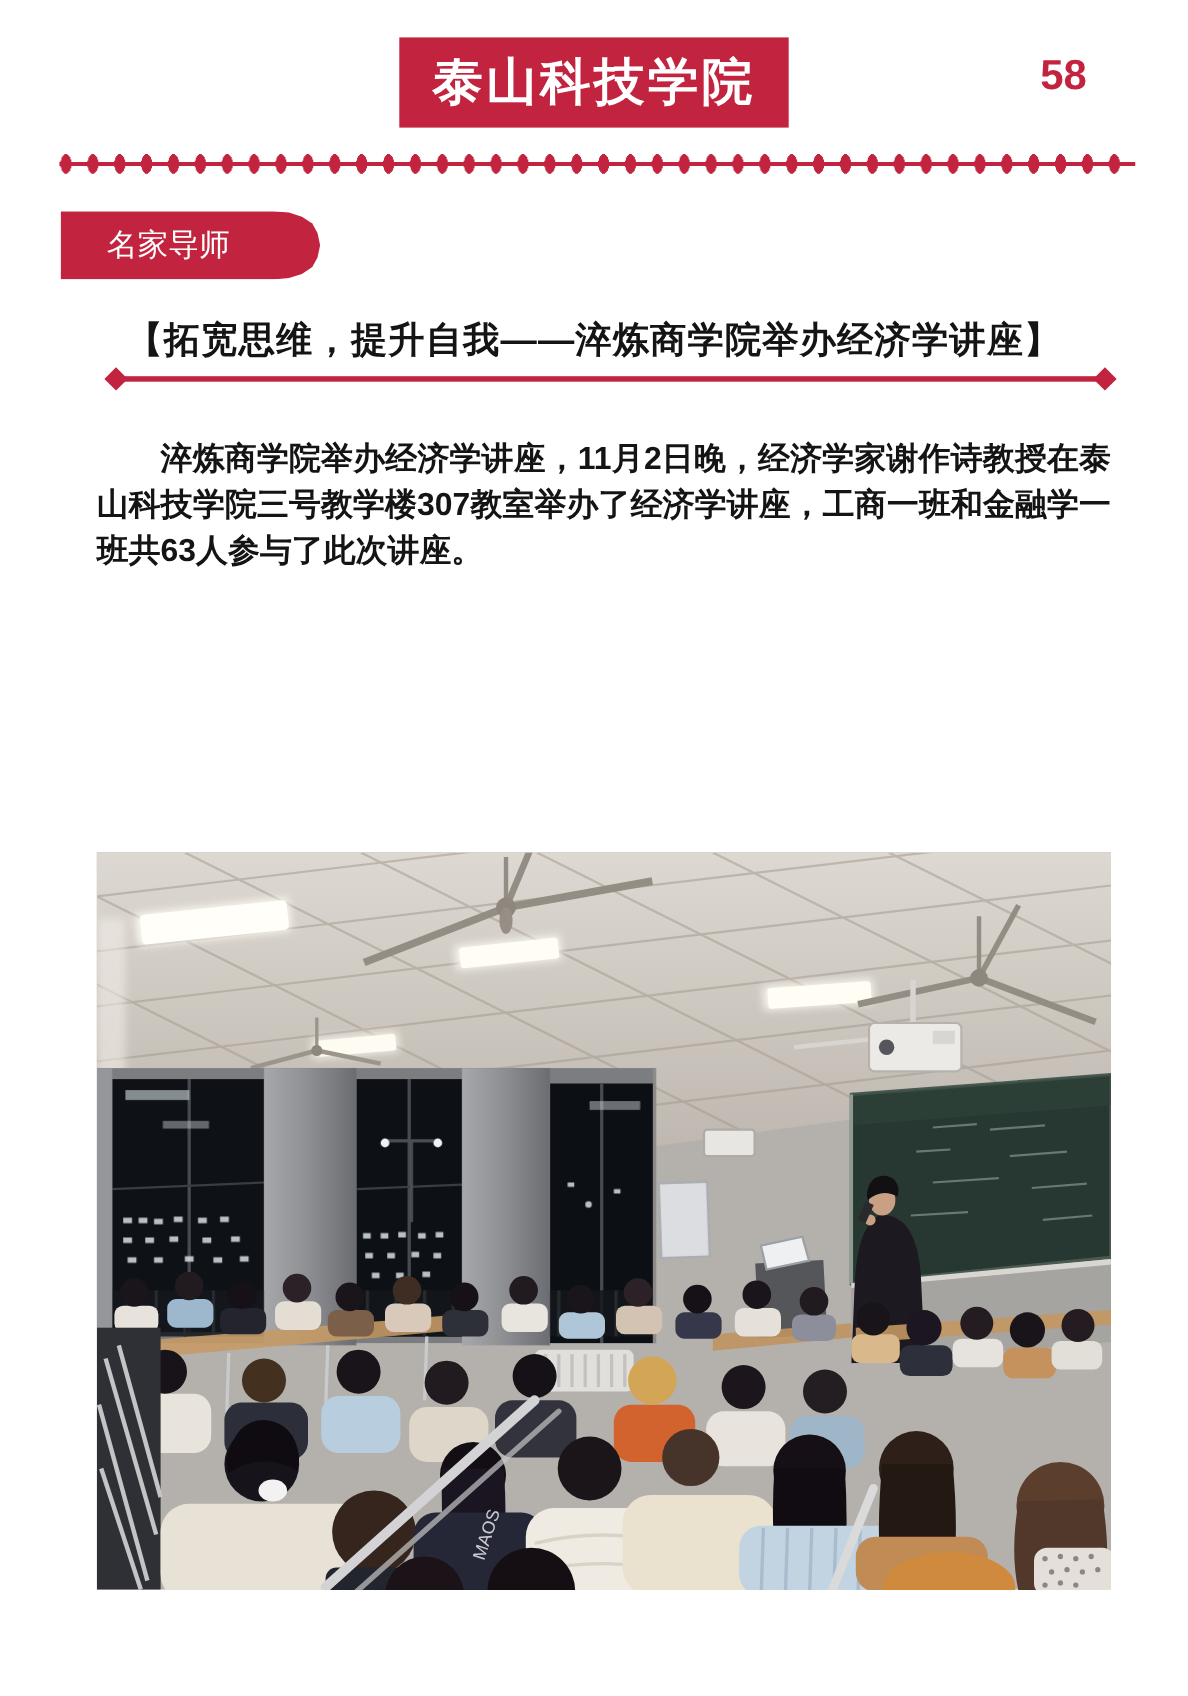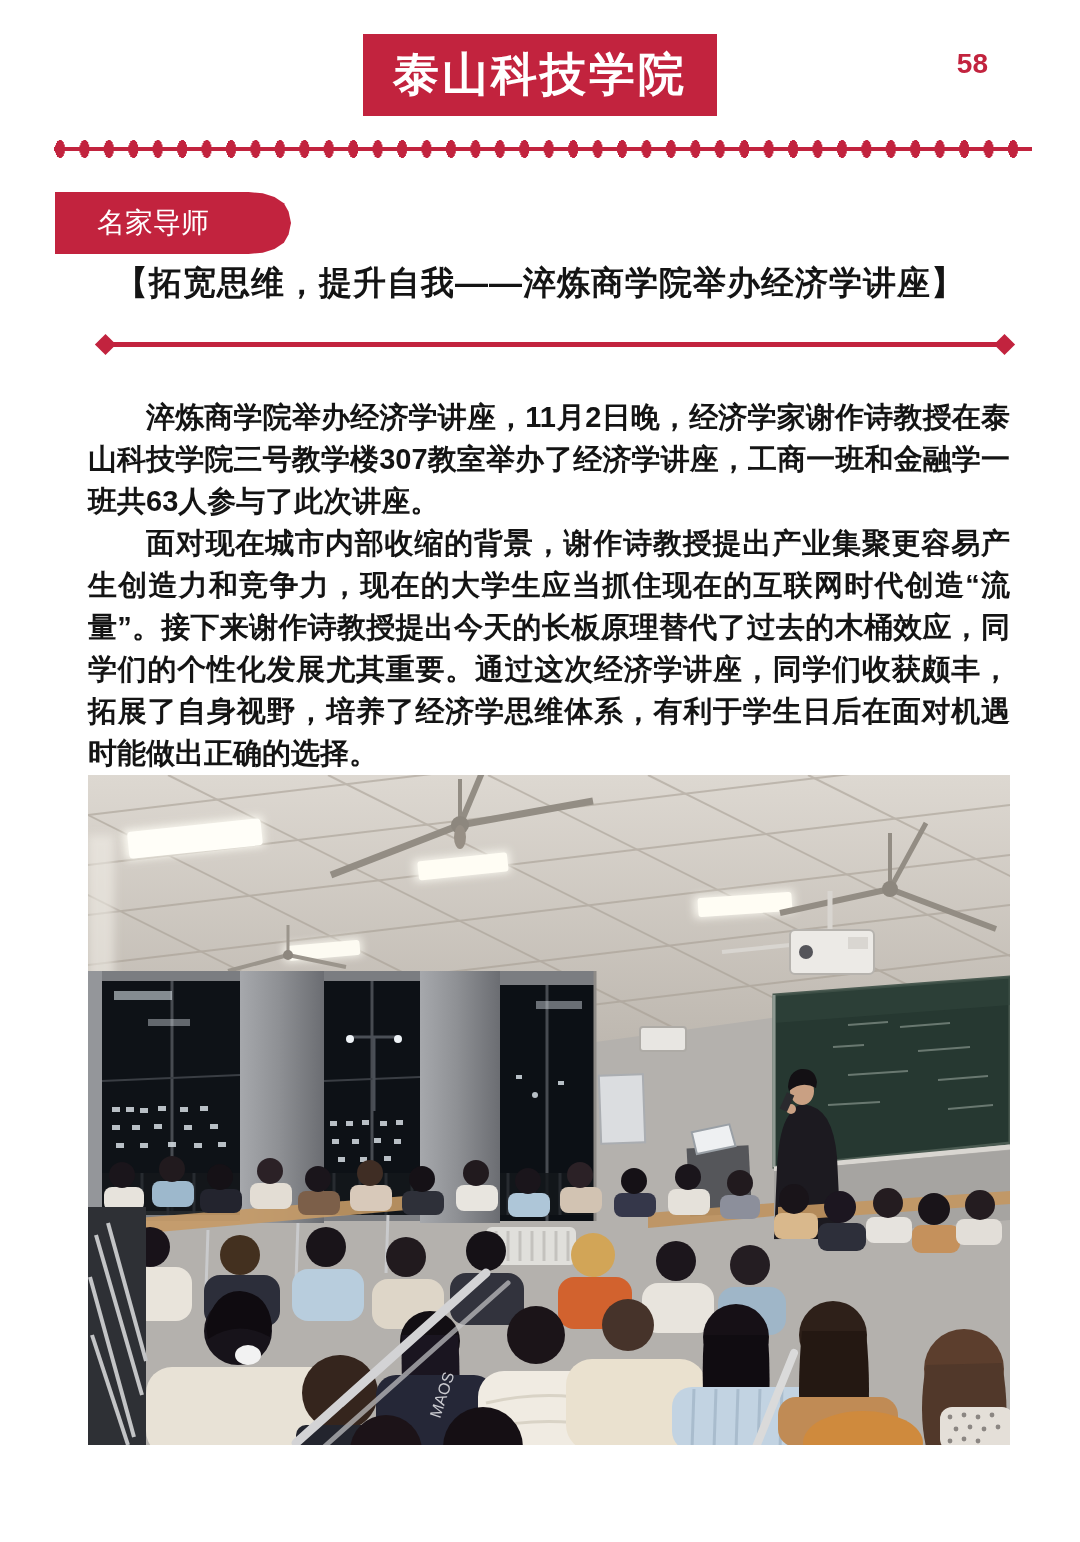--- a/index.html
+++ b/index.html
@@ -11,42 +11,42 @@
   
   .header-banner {
     position:absolute; top:34px; left:50%; transform:translateX(-50%);
     background:#c2233e; color:#ffffff;
     font-family:"Liberation Serif","DejaVu Serif",serif;
     font-weight:bold; font-size:46px; letter-spacing:3px;
     padding:10px 30px; white-space:nowrap;text-align:center;
   }
   .page-number {
     position:absolute; top:48px; right:92px;
-    color:#c2233e; font-weight:bold; font-size:28px;
+    color:#c2233e; font-weight:bold; font-size:38px;
   }
   .dotted-line {
     position:absolute; top:140px; left:54px; width:978px; height:18px;
     background-image:
       linear-gradient(to bottom, rgba(0,0,0,0) 7px, #c2233e 7px, #c2233e 11px, rgba(0,0,0,0) 11px),
       radial-gradient(ellipse 5px 9px at 6px 9px, #c2233e 98%, rgba(194,35,62,0) 100%);
     background-size:100% 18px, 24.45px 18px;
     background-repeat:no-repeat, repeat-x;
   }
   
   .badge {
     position:absolute; top:192px; left:55px;
     width:236px; height:62px; box-sizing:border-box;
     background:#c2233e; color:#ffffff;
     font-size:28px; line-height:62px; padding-left:42px;
     clip-path:polygon(0 0, 82% 0, 88% 2%, 93% 8%, 97% 18%, 99% 32%, 100% 50%,
                       99% 68%, 97% 82%, 93% 92%, 88% 98%, 82% 100%, 0 100%);
   }
   
   .article-title {
-    position:absolute; top:261px; left:40px; width:1000px;
+    position:absolute; top:287px; left:40px; width:1000px;
     text-align:center; font-size:33px; font-weight:bold; color:#141414;
     letter-spacing:1px; margin:0;
   }
   .diamond-line {
     position:absolute; top:334px; left:98px; width:914px; height:20px;
     display:flex; align-items:center;
   }
   .diamond-line .diamond { width:15px; height:15px; background:#c2233e; transform:rotate(45deg); flex:0 0 auto; }
   .diamond-line .rule { flex:1 1 auto; height:5px; background:#c2233e; margin:0 -4px; }
   
@@ -83,21 +83,20 @@
   <h1 class="article-title">【拓宽思维，提升自我——淬炼商学院举办经济学讲座】</h1>
 
   <div class="diamond-line">
     <span class="diamond"></span>
     <span class="rule"></span>
     <span class="diamond"></span>
   </div>
 
   <div class="body-text">
     <p>淬炼商学院举办经济学讲座，11月2日晚，经济学家谢作诗教授在泰山科技学院三号教学楼307教室举办了经济学讲座，工商一班和金融学一班共63人参与了此次讲座。</p>
-    <p>面对现在城市内部收缩的背景，谢作诗教授提出产业集聚更容易产生创造力和竞争力，现在的大学生应当抓住现在的互联网时代创造“流量”。接下来谢作诗教授提出今天的长板原理替代了过去的木桶效应，同学们的个性化发展尤其重要。通过这次经济学讲座，同学们收获颇丰，拓展了自身视野，培养了经济学思维体系，有利于学生日后在面对机遇时能做出正确的选择。</p>
   </div>
 
   <div class="photo" role="img" aria-label="夜晚教室内经济学讲座现场：吊顶日光灯与吊扇，左侧夜景窗户，右侧黑板前教授持话筒讲课，台下坐满学生">
     <svg viewBox="0 0 922 670" preserveAspectRatio="none">
       <defs>
         <linearGradient id="ceilG" x1="0" y1="0" x2="0" y2="1">
           <stop offset="0" stop-color="#ddd8d1"></stop>
             <stop offset="1" stop-color="#beb8b0"></stop>
         </linearGradient>
         <linearGradient id="pillarG" x1="0" y1="0" x2="1" y2="0">

